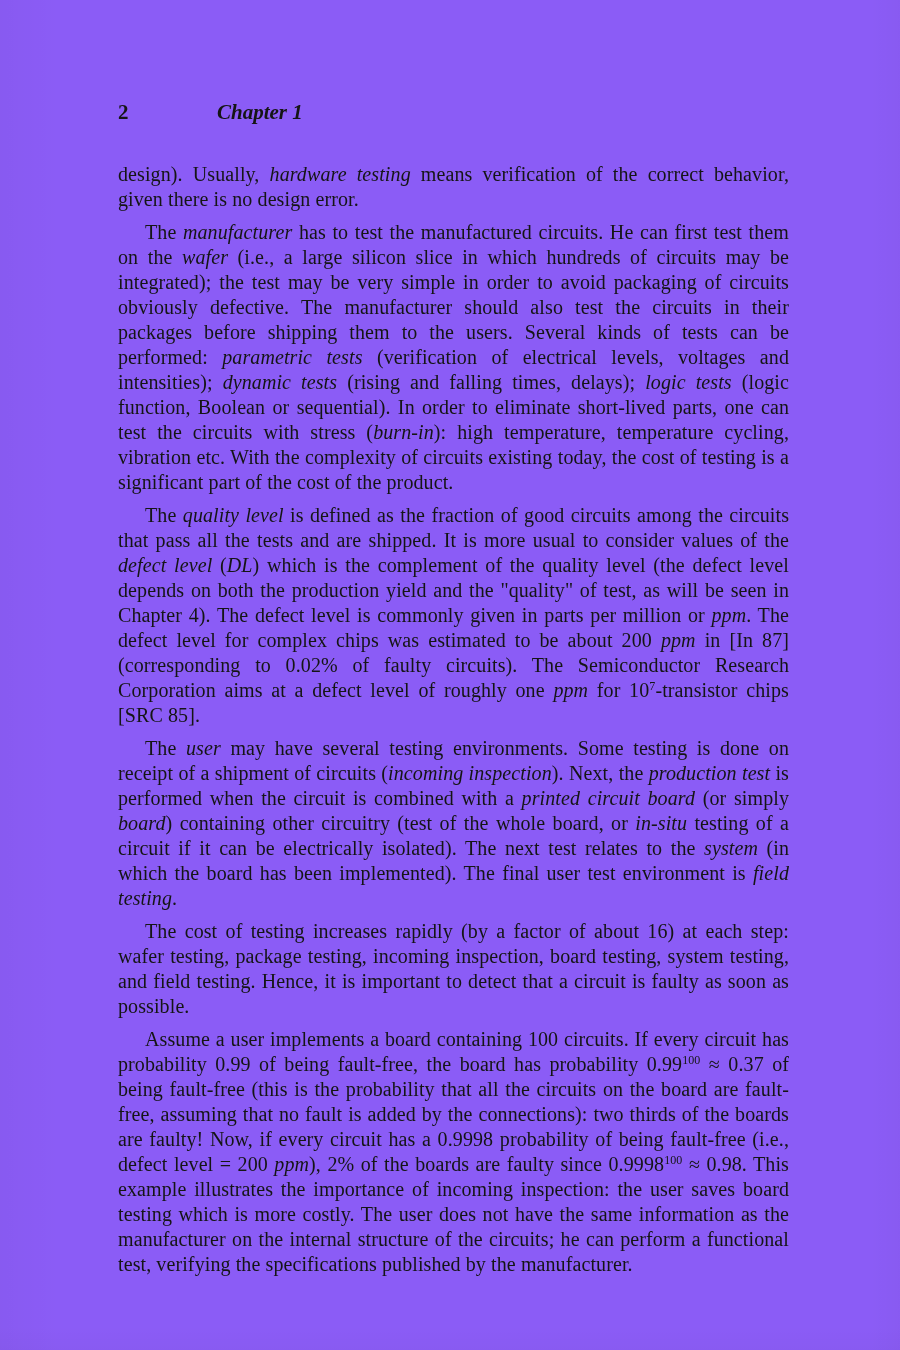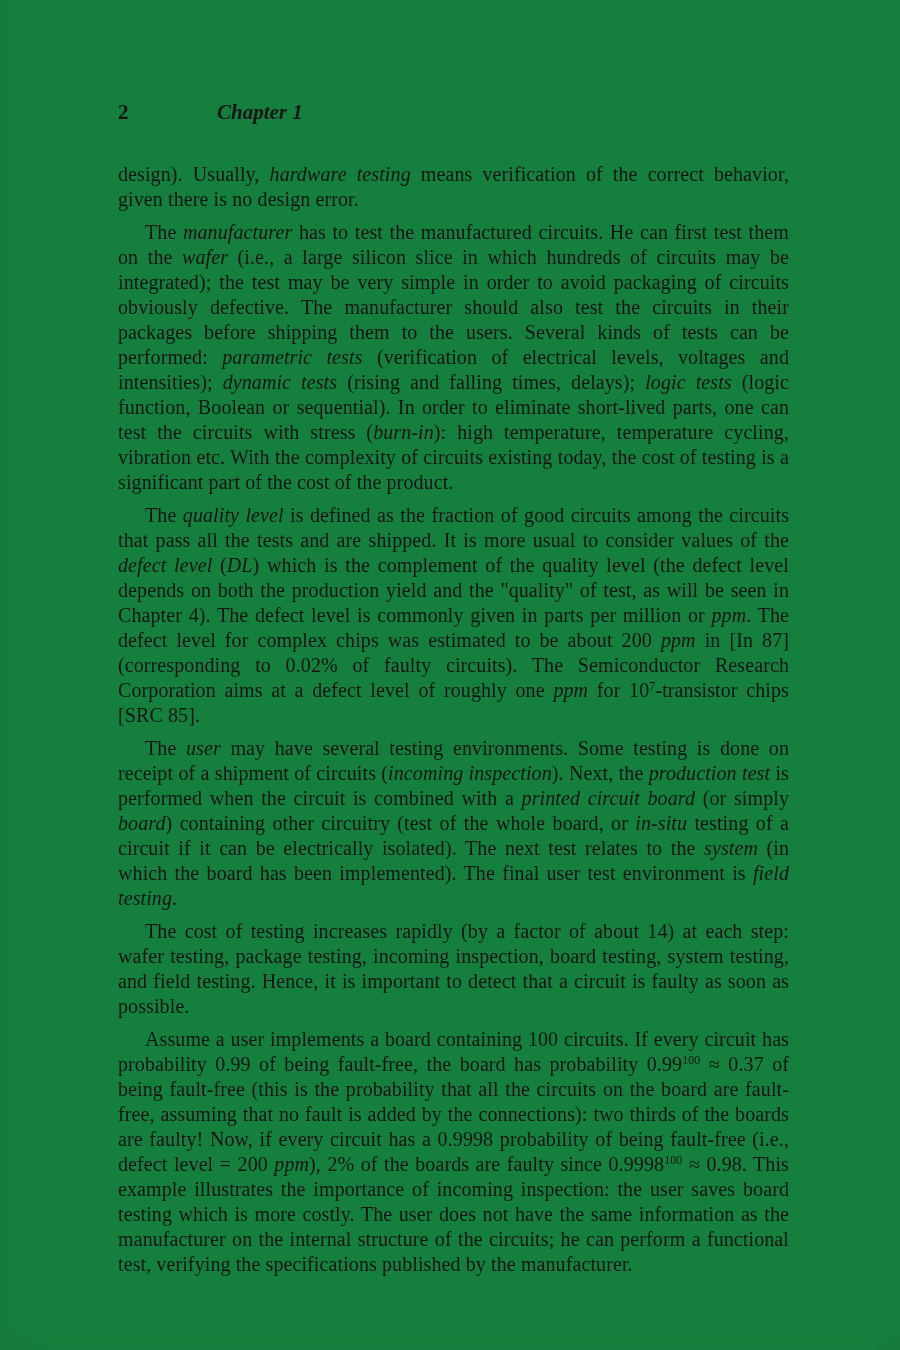--- a/index.html
+++ b/index.html
@@ -4,21 +4,21 @@
 <style>
   html, body {
     margin: 0;
     padding: 0;
     background: #ffffff;
   }
   .page {
     position: relative;
     width: 900px;
     height: 1350px;
-    background: #15803d;
+    background: #8b5cf6;
     overflow: hidden;
     font-family: "Liberation Serif", "DejaVu Serif", serif;
     color: #151515;
   }
   
   .page::before {
     content: "";
     position: absolute;
     inset: 0;
     pointer-events: none;
@@ -78,16 +78,16 @@
 
 <div class="page">
   <header class="running-header">
     <span class="pagenum">2</span><span class="chapter">Chapter 1</span>
   </header>
   <main class="body-text">
       <p class="para"><span>design). Usually, </span><i>hardware testing</i><span> means verification of the correct behavior, given there is no design error.</span></p>
       <p class="para indent"><span>The </span><i>manufacturer</i><span> has to test the manufactured circuits. He can first test them on the </span><i>wafer</i><span> (i.e., a large silicon slice in which hundreds of circuits may be integrated); the test may be very simple in order to avoid packaging of circuits obviously defective. The manufacturer should also test the circuits in their packages before shipping them to the users. Several kinds of tests can be performed: </span><i>parametric tests</i><span> (verification of electrical levels, voltages and intensities); </span><i>dynamic tests</i><span> (rising and falling times, delays); </span><i>logic tests</i><span> (logic function, Boolean or sequential). In order to eliminate short-lived parts, one can test the circuits with stress (</span><i>burn-in</i><span>): high temperature, temperature cycling, vibration etc. With the complexity of circuits existing today, the cost of testing is a significant part of the cost of the product.</span></p>
       <p class="para indent"><span>The </span><i>quality level</i><span> is defined as the fraction of good circuits among the circuits that pass all the tests and are shipped. It is more usual to consider values of the </span><i>defect level</i><span> (</span><i>DL</i><span>) which is the complement of the quality level (the defect level depends on both the production yield and the "quality" of test, as will be seen in Chapter 4). The defect level is commonly given in parts per million or </span><i>ppm</i><span>. The defect level for complex chips was estimated to be about 200 </span><i>ppm</i><span> in [In 87] (corresponding to 0.02% of faulty circuits). The Semiconductor Research Corporation aims at a defect level of roughly one </span><i>ppm</i><span> for 10</span><sup>7</sup><span>-transistor chips [SRC 85].</span></p>
       <p class="para indent"><span>The </span><i>user</i><span> may have several testing environments. Some testing is done on receipt of a shipment of circuits (</span><i>incoming inspection</i><span>). Next, the </span><i>production test</i><span> is performed when the circuit is combined with a </span><i>printed circuit board</i><span> (or simply </span><i>board</i><span>) containing other circuitry (test of the whole board, or </span><i>in-situ</i><span> testing of a circuit if it can be electrically isolated). The next test relates to the </span><i>system</i><span> (in which the board has been implemented). The final user test environment is </span><i>field testing</i><span>.</span></p>
-      <p class="para indent"><span>The cost of testing increases rapidly (by a factor of about 14) at each step: wafer testing, package testing, incoming inspection, board testing, system testing, and field testing. Hence, it is important to detect that a circuit is faulty as soon as possible.</span></p>
+      <p class="para indent"><span>The cost of testing increases rapidly (by a factor of about 16) at each step: wafer testing, package testing, incoming inspection, board testing, system testing, and field testing. Hence, it is important to detect that a circuit is faulty as soon as possible.</span></p>
       <p class="para indent"><span>Assume a user implements a board containing 100 circuits. If every circuit has probability 0.99 of being fault-free, the board has probability 0.99</span><sup>100</sup><span> ≈ 0.37 of being fault-free (this is the probability that all the circuits on the board are fault-free, assuming that no fault is added by the connections): two thirds of the boards are faulty! Now, if every circuit has a 0.9998 probability of being fault-free (i.e., defect level = 200 </span><i>ppm</i><span>), 2% of the boards are faulty since 0.9998</span><sup>100</sup><span> ≈ 0.98. This example illustrates the importance of incoming inspection: the user saves board testing which is more costly. The user does not have the same information as the manufacturer on the internal structure of the circuits; he can perform a functional test, verifying the specifications published by the manufacturer.</span></p>
     </main>
 </div>
 
 </body></html>

